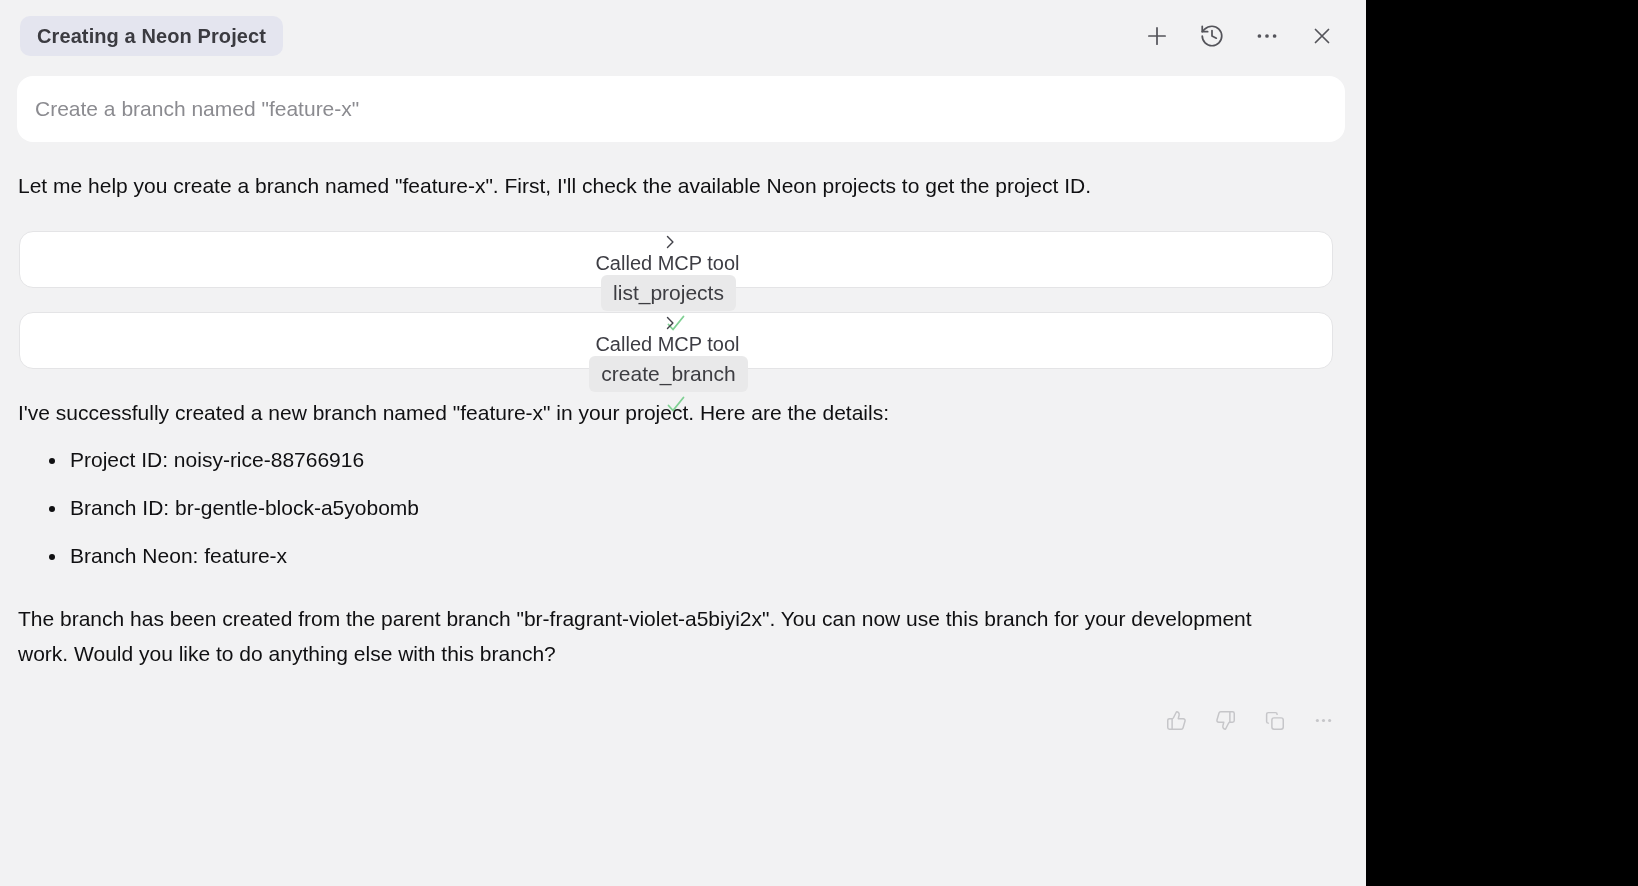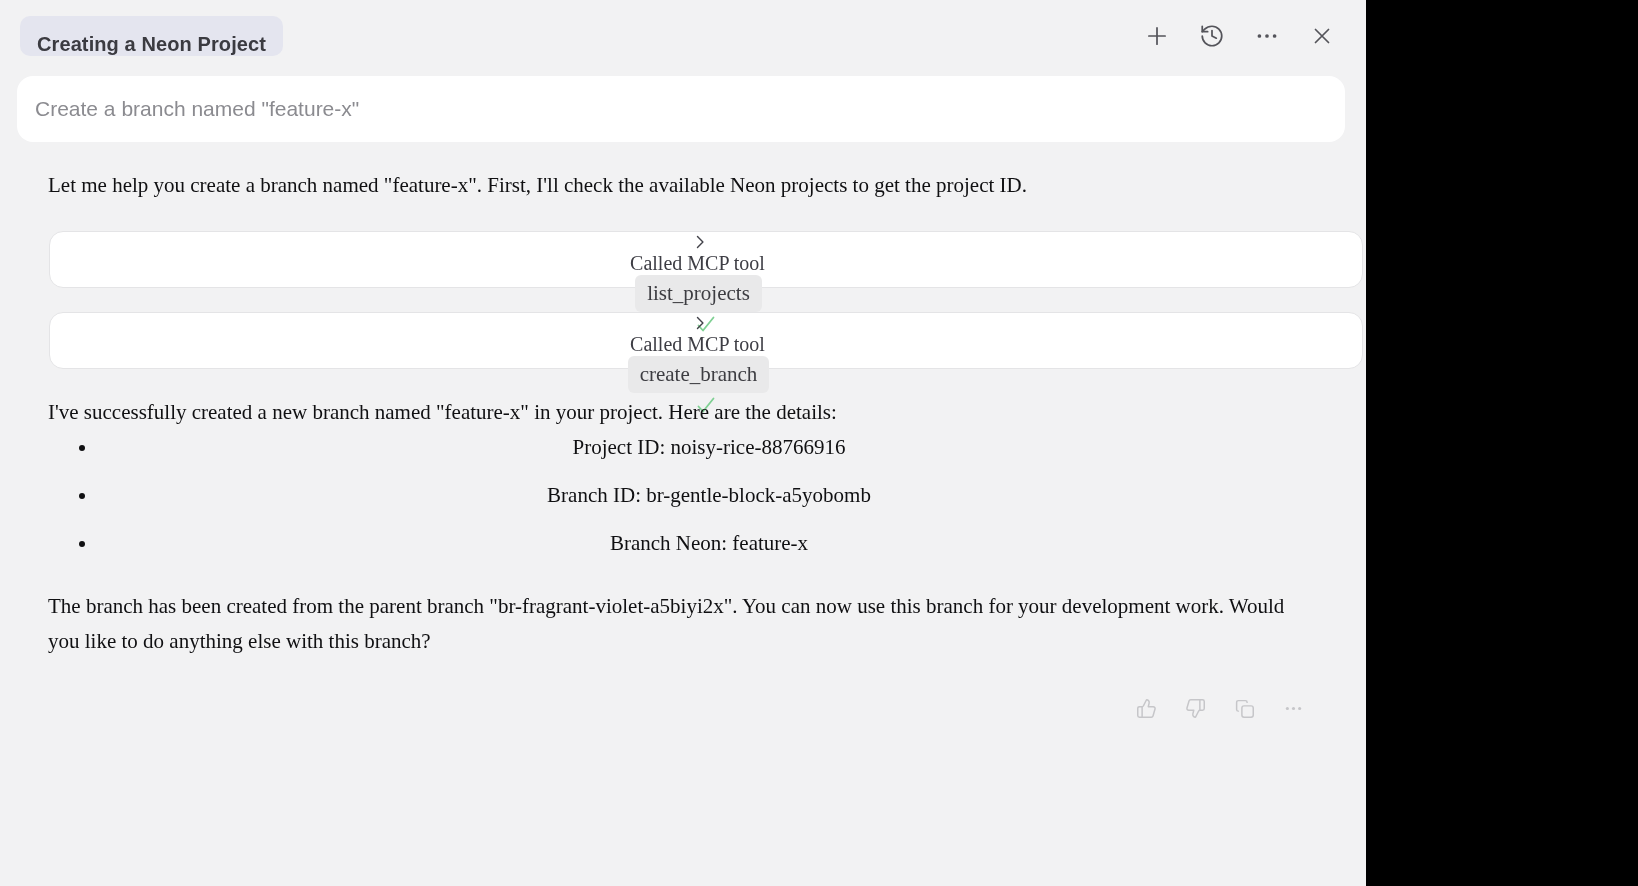--- a/index.html
+++ b/index.html
@@ -24,21 +24,21 @@
   .header {
     display: flex; align-items: center; justify-content: space-between;
     padding: 16px 30px 0 20px;
     height: 56px;
   }
   .title-chip {
     background: #e4e5ef;
     color: #3b3b41;
     font-size: 20px; font-weight: 700;
     height: 40px; line-height: 40px;
-    padding: 8px 17px;
+    padding: 0 17px;
     border-radius: 10px;
     letter-spacing: 0.1px;
     cursor: default;
   }
   .header-actions { display: flex; align-items: center; gap: 27px; }
   .icon-btn {
     background: none; border: none; padding: 0;
     width: 28px; height: 28px;
     display: flex; align-items: center; justify-content: center;
     color: #54545a; cursor: pointer;
@@ -52,21 +52,21 @@
     border-radius: 16px;
     display: flex; align-items: center;
     padding: 0 18px;
     cursor: text;
   }
   .input-box .placeholder {
     color: #8b8b90;
     font-size: 21px;
   }
   
-  .content { padding: 0 48px; font-family: Liberation Serif, serif; }
+  .content { padding: 0 18px; }
   .content p {
     margin-top: 26px;
     max-width: 1248px;
     font-size: 21px;
     line-height: 35px;
     color: #101012;
   }
   .tool-box {
     margin-top: 28px;
     margin-left: 1px;
@@ -88,23 +88,23 @@
     background: #e9e9ea;
     border-radius: 6px;
     padding: 6px 12px;
     font-size: 21px; font-weight: 500;
     color: #3d3d42;
     margin-right: 15px;
   }
   .check { color: #7fd093; display: flex; }
   .check svg { width: 24px; height: 24px; }
   ul.details {
+    margin-top: 12px;
     padding-left: 50px;
     list-style: disc;
-    text-align: center;
   }
   ul.details li {
     font-size: 21px; line-height: 35px; color: #101012;
     margin-bottom: 13px;
     padding-left: 2px;
   }
   
   .msg-actions {
     display: flex; justify-content: flex-end; align-items: center;
     gap: 27px;

